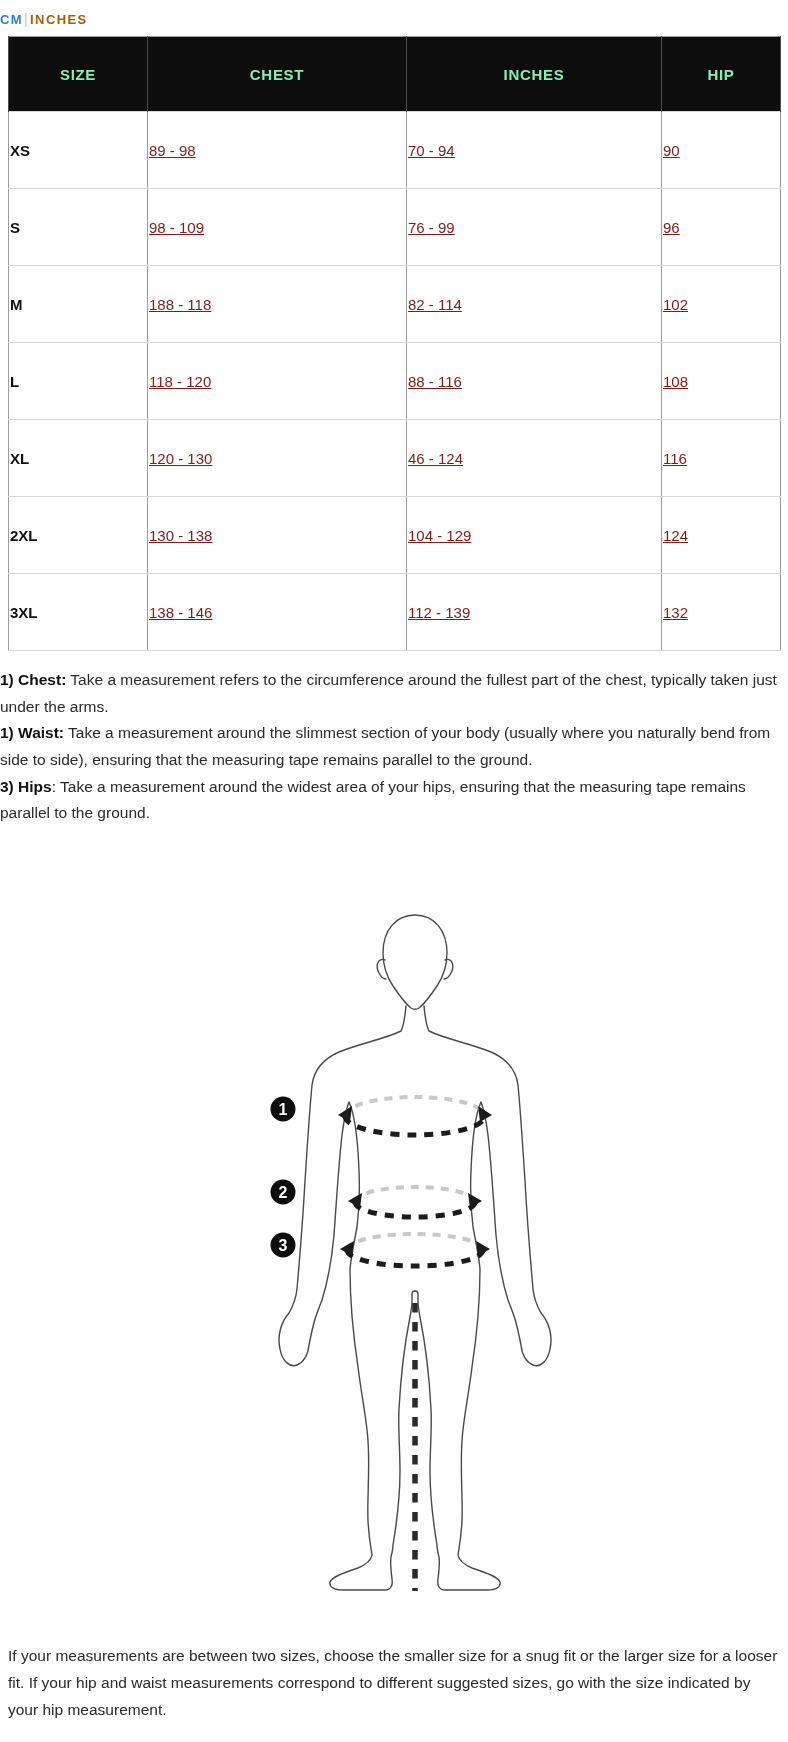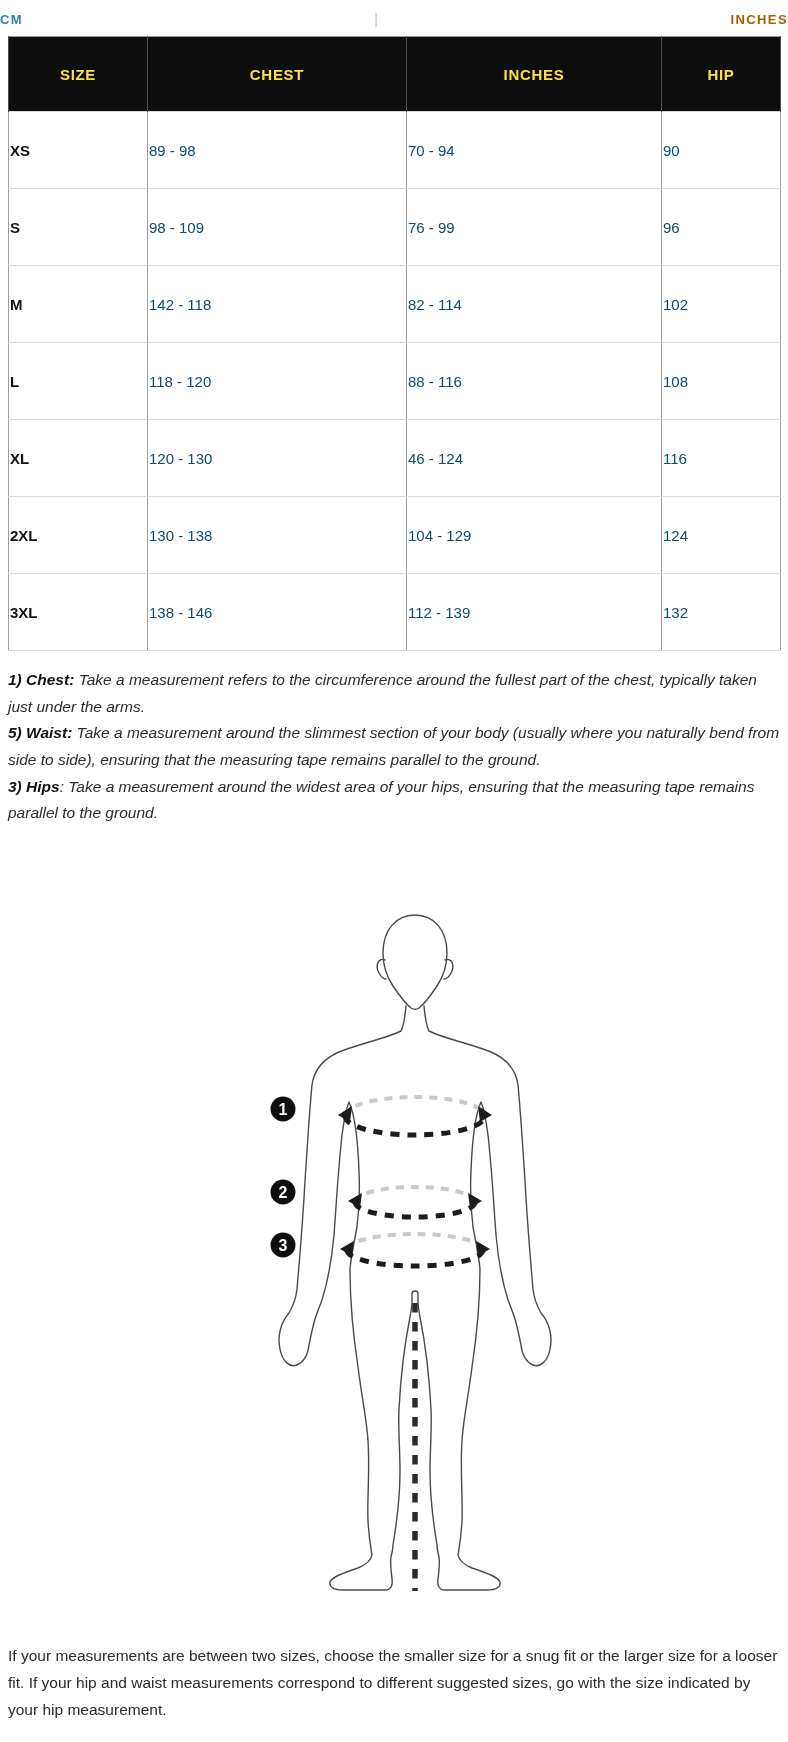--- a/index.html
+++ b/index.html
@@ -1,39 +1,39 @@
 <!DOCTYPE html>
 <html><head>
 <meta charset="utf-8">
 <style>
   html,body{margin:0;padding:0;background:#ffffff;}
   body{width:788px;font-family:"Liberation Sans",sans-serif;color:#222;}
 
   
-  .toggle{display:flex;justify-content:space-between;align-items:center;gap:11px;
+  .toggle{display:flex;justify-content:flex-start;align-items:center;gap:1px;
           padding:11px 0 9px;font-size:13px;font-weight:700;letter-spacing:1.4px;}
   .toggle .cm{color:#2e7ec6;cursor:pointer;}
   .toggle .sep{color:#c4c4c4;font-weight:400;font-size:14px;}
   .toggle .inches{color:#a16207;cursor:pointer;}
 
   
   table.size-chart{border-collapse:collapse;table-layout:fixed;margin:0 8px;width:772px;
                    border:1px solid #9d9d9d;}
-  table.size-chart thead th{background:#0d0d0d;color:#fde047;height:72px;font-size:15px;
+  table.size-chart thead th{background:#0d0d0d;color:#86efac;height:72px;font-size:15px;
       font-weight:700;letter-spacing:.7px;text-align:center;vertical-align:middle;
       border-left:1px solid #4c4c4c;border-right:1px solid #4c4c4c;}
   table.size-chart tbody th,
   table.size-chart tbody td{height:74px;text-align:left;vertical-align:middle;
       font-size:15px;border-left:1px solid #9d9d9d;border-right:1px solid #9d9d9d;
       border-top:1px solid #d8d8d8;border-bottom:1px solid #d8d8d8;}
   table.size-chart tbody th{font-weight:700;color:#111;}
-  table.size-chart tbody td{font-weight:400;color:#0c4a6e;}
-
-  
-  .instructions{margin:16px 8px 0;font-size:15.5px;line-height:1.72;color:#2b2b2b;font-style:italic;}
+  table.size-chart tbody td{font-weight:400;color:#7f1d1d;text-decoration:underline;}
+
+  
+  .instructions{margin:16px 0 0;font-size:15.5px;line-height:1.72;color:#2b2b2b;}
   .instructions p{margin:0;}
   .instructions strong{color:#111;}
 
   
   .figure{margin:82px 0 0 215px;width:370px;height:690px;}
   .back-arc{fill:none;stroke:#c9c9c9;stroke-width:4;stroke-dasharray:8 7;}
   .front-arc{fill:none;stroke:#1c1c1c;stroke-width:5;stroke-dasharray:9 8;}
   .tip{fill:#1c1c1c;stroke:none;}
   .inseam{stroke:#2b2b2b;stroke-width:5.5;stroke-dasharray:9.5 9.5;}
   .marker-num{fill:#ffffff;font-size:16px;font-weight:bold;text-anchor:middle;
@@ -74,21 +74,21 @@
         <td>90</td>
       </tr>
       <tr>
         <th>S</th>
         <td>98 - 109</td>
         <td>76 - 99</td>
         <td>96</td>
       </tr>
       <tr>
         <th>M</th>
-        <td>142 - 118</td>
+        <td>188 - 118</td>
         <td>82 - 114</td>
         <td>102</td>
       </tr>
       <tr>
         <th>L</th>
         <td>118 - 120</td>
         <td>88 - 116</td>
         <td>108</td>
       </tr>
       <tr>
@@ -107,21 +107,21 @@
         <th>3XL</th>
         <td>138 - 146</td>
         <td>112 - 139</td>
         <td>132</td>
       </tr>
     </tbody>
 </table>
 
 <div class="instructions">
     <p><strong>1) Chest:</strong><span> Take a measurement refers to the circumference around the fullest part of the chest, typically taken just under the arms.</span></p>
-    <p><strong>5) Waist:</strong><span> Take a measurement around the slimmest section of your body (usually where you naturally bend from side to side), ensuring that the measuring tape remains parallel to the ground.</span></p>
+    <p><strong>1) Waist:</strong><span> Take a measurement around the slimmest section of your body (usually where you naturally bend from side to side), ensuring that the measuring tape remains parallel to the ground.</span></p>
     <p><strong>3) Hips</strong><span>: Take a measurement around the widest area of your hips, ensuring that the measuring tape remains parallel to the ground.</span></p>
   </div>
 
 <div class="figure">
 <svg width="370" height="690" viewBox="0 0 370 690" xmlns="http://www.w3.org/2000/svg">
   <g fill="#ffffff" stroke="#4a4a4a" stroke-width="1.4" stroke-linecap="round" stroke-linejoin="round">
     <path id="bodyhalf" d="M 191,97
       C 190,108 189,116 186,122
       C 170,130 146,134 124,143
       C 108,150 99,161 97,176

